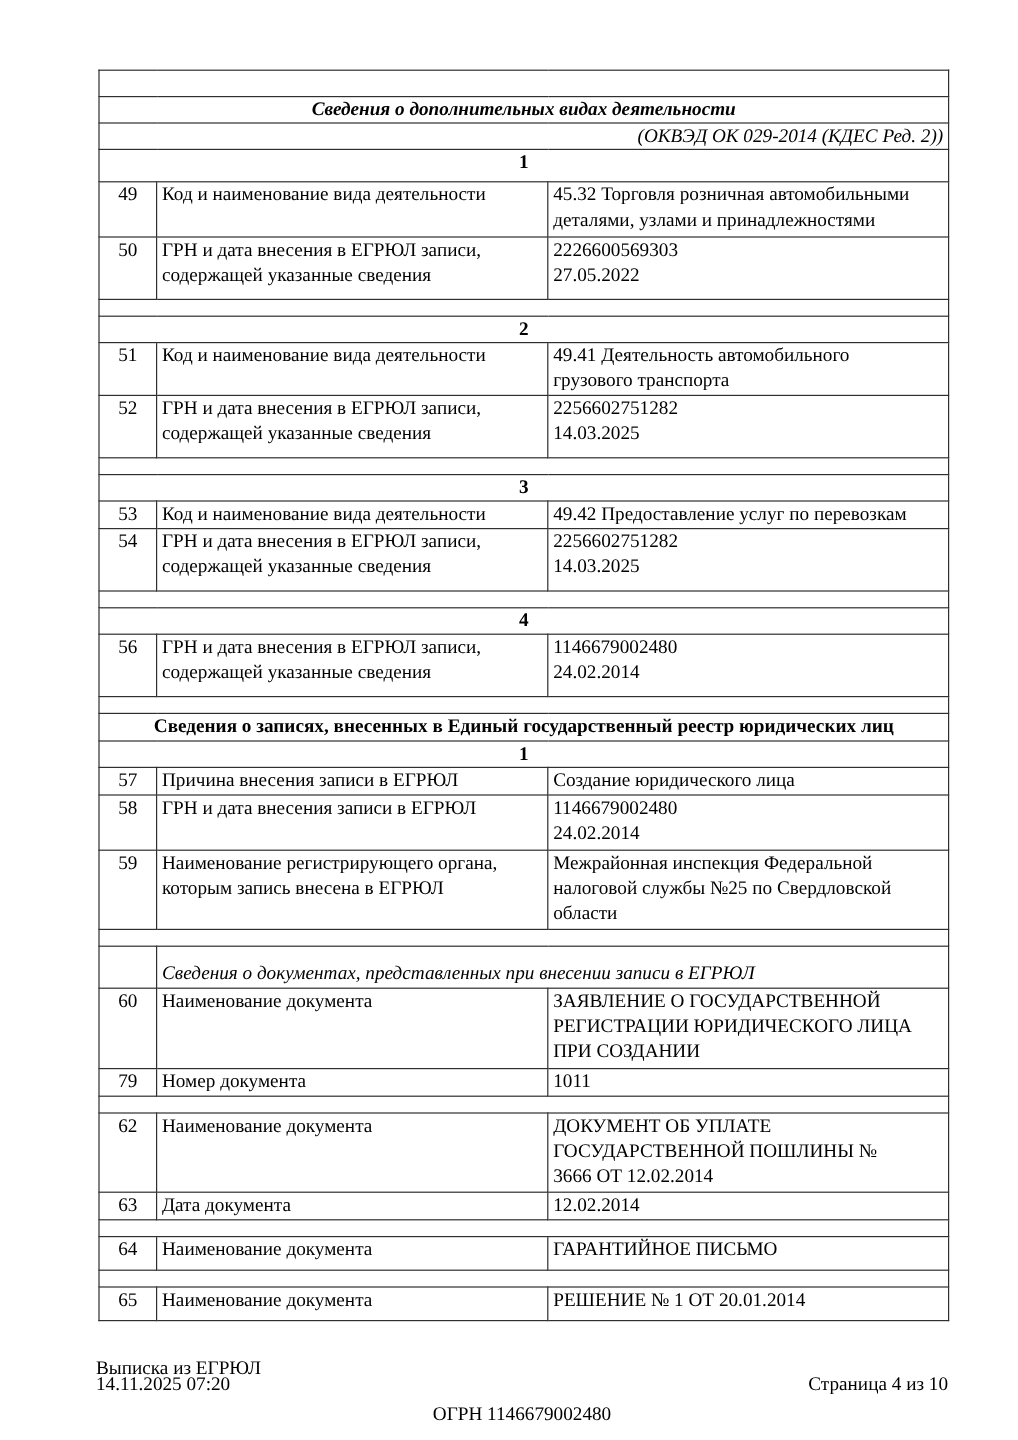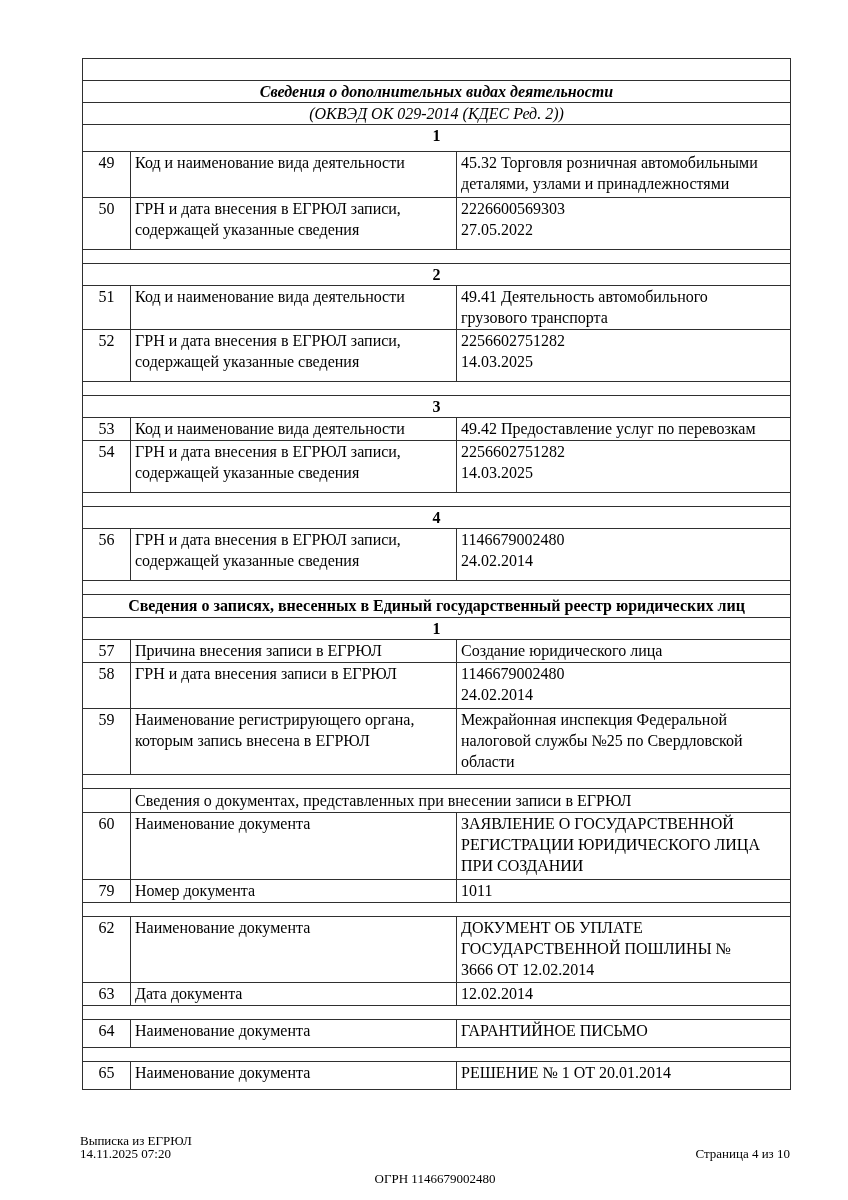--- a/index.html
+++ b/index.html
@@ -26,42 +26,42 @@
   }
   table.doc td {
     border: 1px solid #2f2f2f;
     padding: 0 4px;
     vertical-align: top;
     overflow: hidden;
   }
   td.c-num { text-align: center; padding: 1px 2px 0 2px; }
   td.c-label, td.c-value { white-space: pre-line; padding-top: 1px; }
   tr.title-row td   { font-weight: bold; font-style: italic; text-align: center; }
-  tr.subtitle-row td{ font-style: italic; text-align: center; }
+  tr.subtitle-row td{ font-style: italic; text-align: right; }
   tr.numhead td     { font-weight: bold; text-align: center; }
   tr.section-title td { font-weight: bold; text-align: center; }
-  tr.docs-subheader td.c-span { white-space: normal; padding-top: 1px; }
+  tr.docs-subheader td.c-span { white-space: normal; padding-top: 12px; font-style: italic; }
   tr.gap td { height: 13px; }
   tr.h20 td { height: 20px; }
   tr.h21 td { height: 21px; margin-left: 24px; }
   tr.h22 td { height: 22px; }
   tr.h26 td { height: 26px; }
   tr.h27 td { height: 27px; }
   tr.h43 td { height: 43px; }
   tr.h45 td { height: 45px; }
   tr.h51 td { height: 51px; }
   tr.h65 td { height: 65px; }
   tr.h66 td { height: 66px; }
   .footer {
     position: absolute;
     left: 80px;
     top: 1134px;
     width: 710px;
     height: 30px;
-    font-size: 13px;
+    font-size: 16px;
     line-height: 13px;
   }
   .f-left   { position: absolute; left: 0; top: 0; }
   .f-center { position: absolute; left: 0; top: 13px; width: 100%; text-align: center; margin-top: 25px; }
   .f-right  { position: absolute; right: 0; top: 13px; }
 </style>
 </head>
 <body>
 
 <table class="doc">

